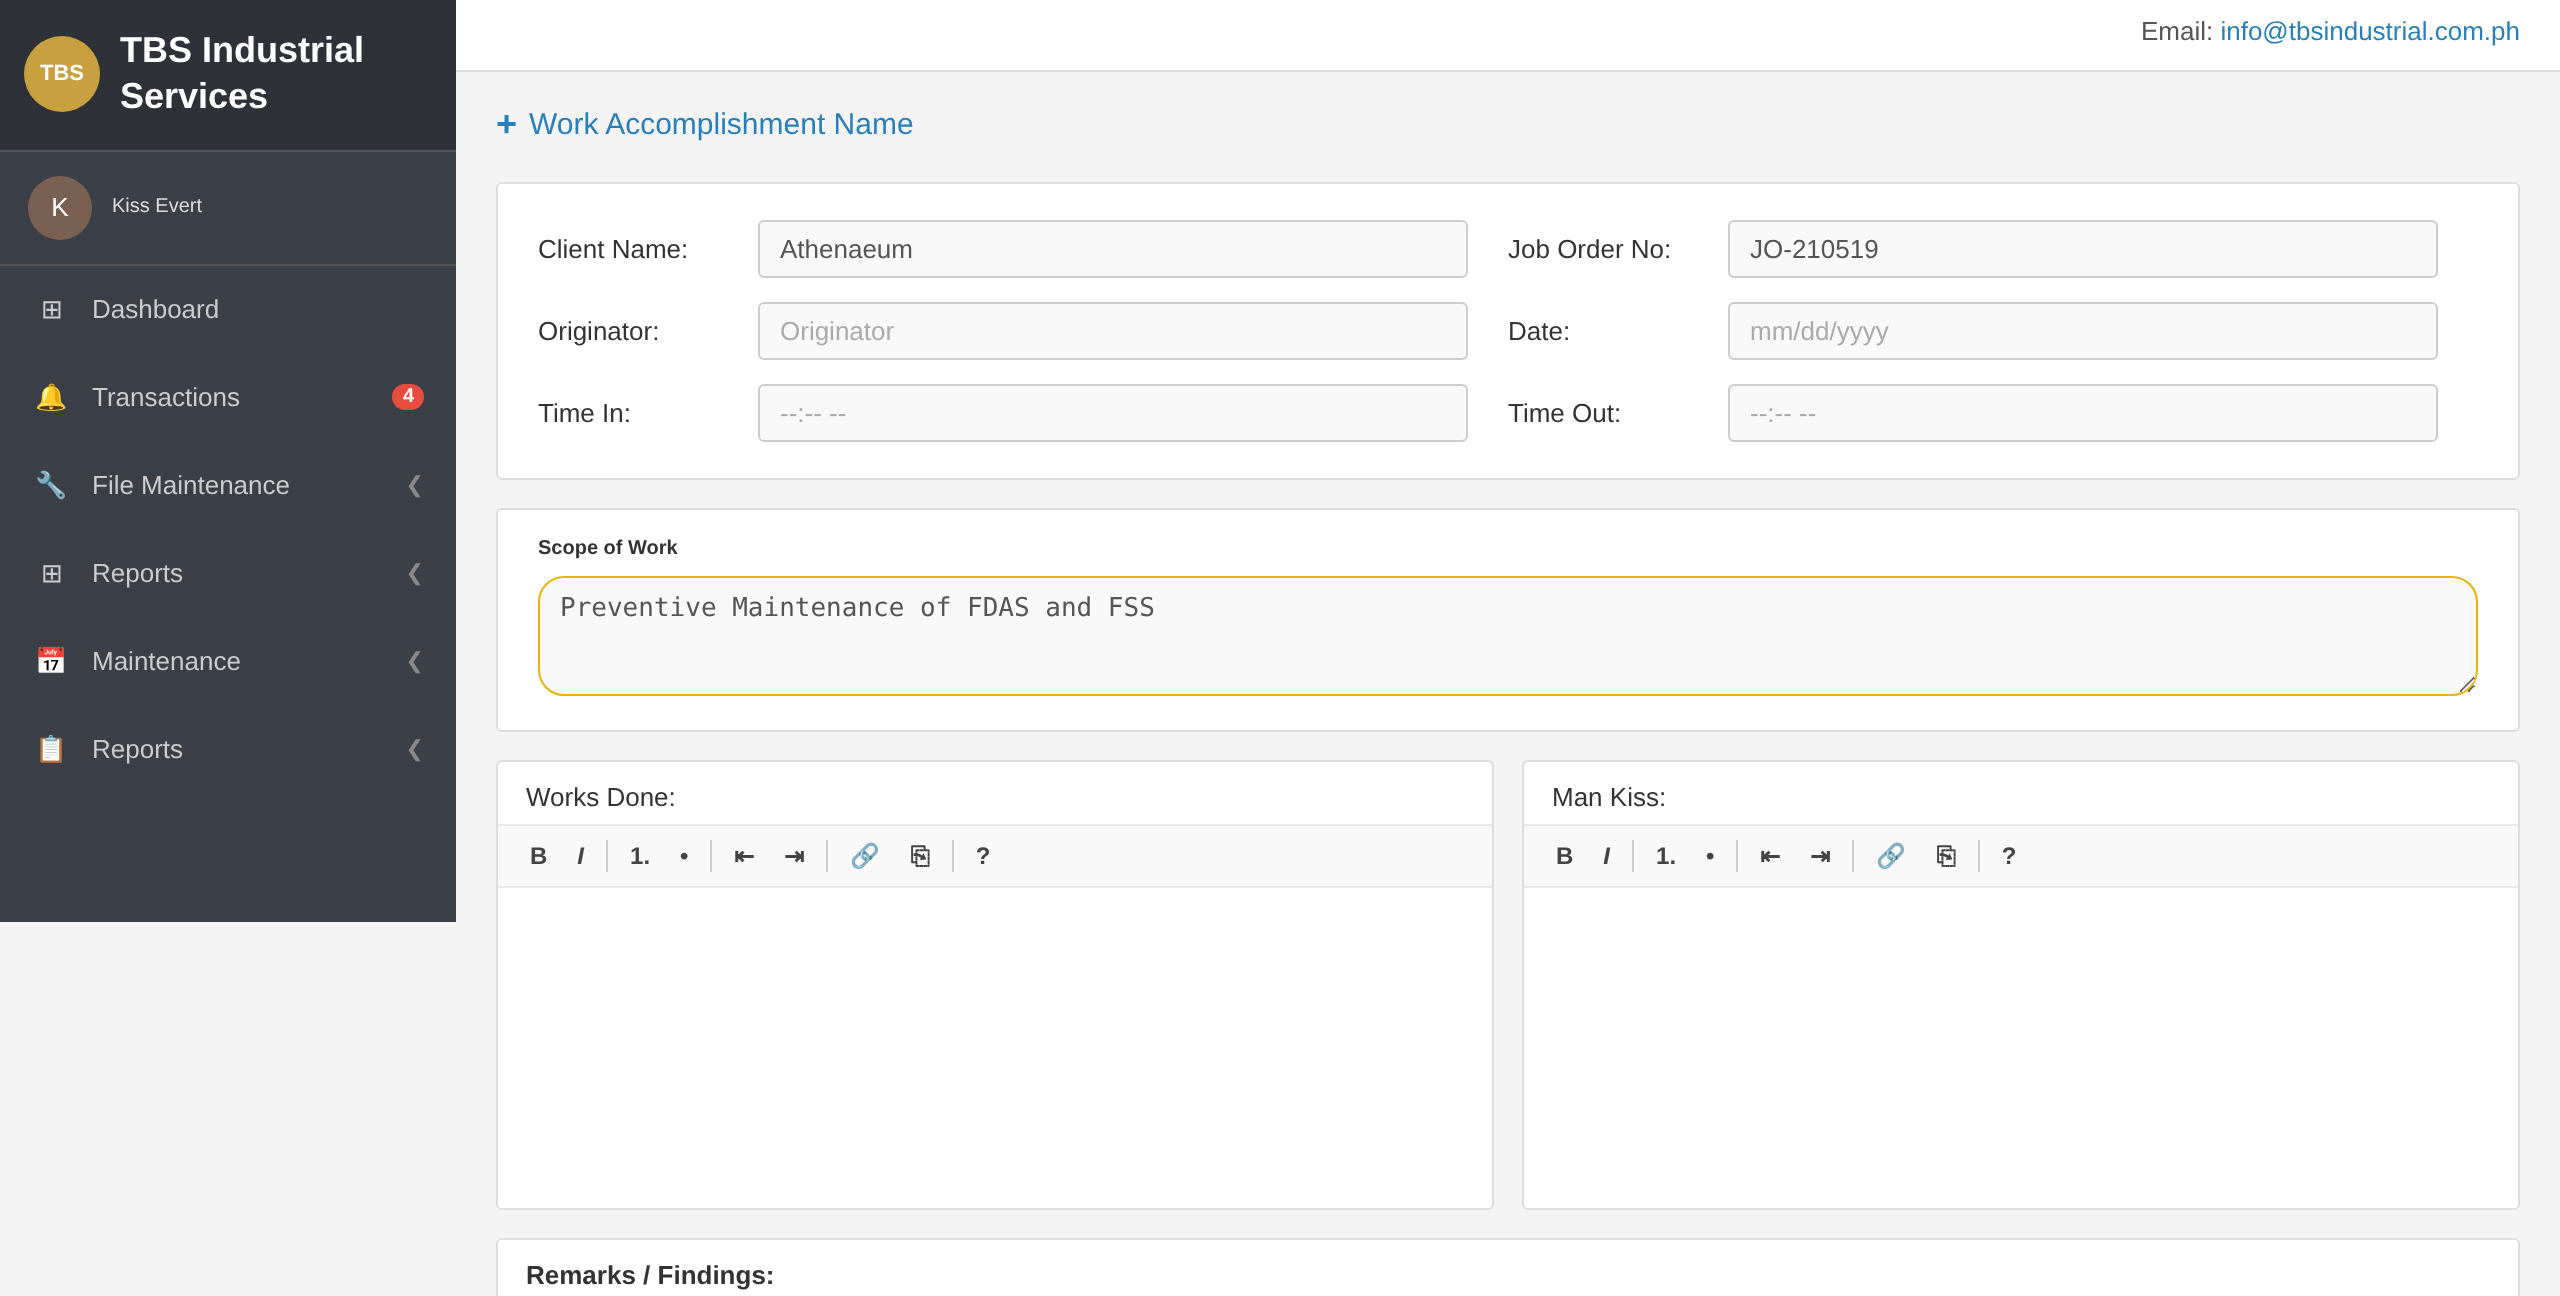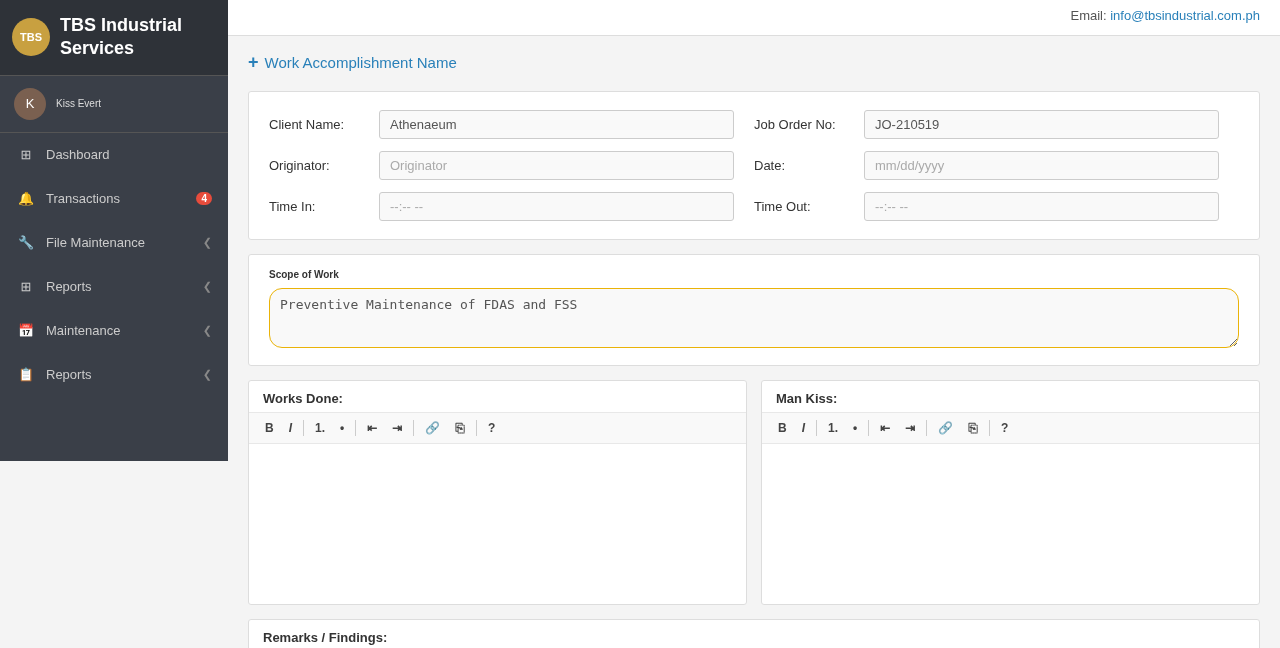--- a/index.html
+++ b/index.html
@@ -187,21 +187,21 @@
       gap: 14px;
       margin-bottom: 14px;
     }
     .editor-section {
       background: #fff;
       border: 1px solid #ddd;
       border-radius: 3px;
     }
     .editor-label {
       font-size: 13px;
-      font-weight: 700;
+      font-weight: 400;
       color: #333;
       padding: 10px 14px 6px;
     }
     .editor-toolbar {
       display: flex;
       align-items: center;
       gap: 3px;
       padding: 5px 10px;
       border-top: 1px solid #e8e8e8;
       border-bottom: 1px solid #e8e8e8;

